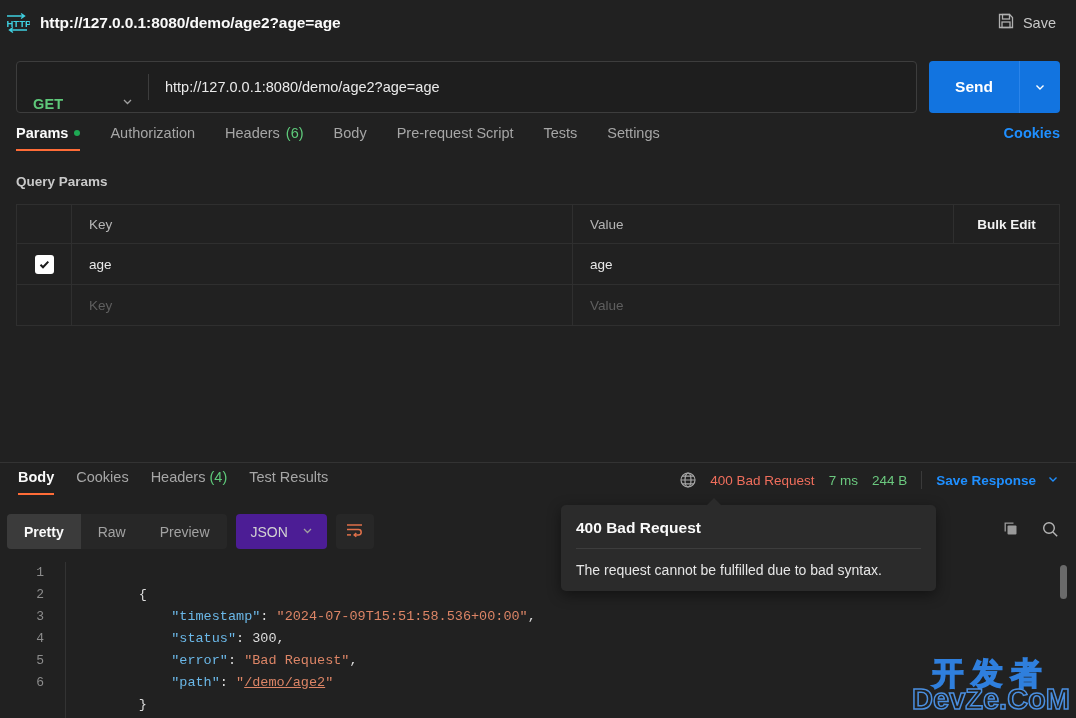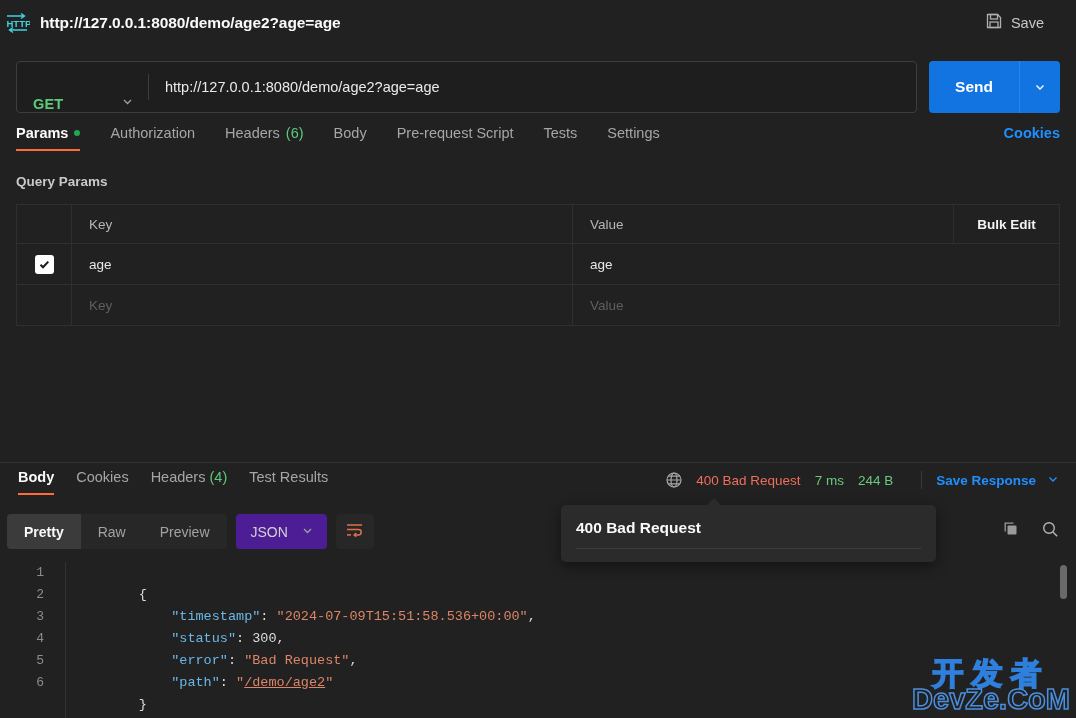--- a/index.html
+++ b/index.html
@@ -23,21 +23,21 @@
   }
   .http-icon {
     margin-left: 4px; width: 26px; height: 26px;
     display: flex; align-items: center; justify-content: center;
   }
   .req-title {
     margin-left: 10px;
     font-size: 15.5px; font-weight: bold; color: #fafafa; letter-spacing: -0.1px;
   }
   .save-btn {
-    position: absolute; right: 28px; top: 9px;
+    position: absolute; right: 16px; top: 9px;
     display: flex; align-items: center; gap: 8px;
     font-size: 14.5px; color: #b0b0b0; cursor: pointer;
     padding: 3px 4px;
   }
   .save-btn .lbl { color: #c8c8c8; }
 
   
   .urlrow {
     position: absolute; left: 16px; top: 61px;
     width: 1044px; height: 52px;
@@ -154,21 +154,21 @@
     height: 2px; background: #ff6c37;
   }
 
   .res-meta {
     position: absolute; right: 16px; top: 471px;
     display: flex; align-items: center; gap: 0px; font-size: 13.5px;
   }
   .globe-ico { margin-right: 13px; display: flex; align-items: center; }
   .status-red { color: #f06e5c; margin-right: 14px; font-weight: normal; }
   .time-g { color: #6bc97f; margin-right: 14px; }
-  .size-g { color: #6bc97f; margin-right: 28px; }
+  .size-g { color: #6bc97f; margin-right: 14px; }
   .vsep { width: 1px; height: 18px; background: #3a3a3a; margin-right: 14px; }
   .save-resp { color: #1f8fff; font-weight: bold; cursor: pointer; margin-right: 10px; }
 
   
   .body-toolbar {
     position: absolute; left: 7px; top: 514px;
     display: flex; align-items: center; gap: 9px;
   }
   .seg {
     display: flex; background: #272727; border-radius: 4px; overflow: hidden; height: 35px;
@@ -494,20 +494,21 @@
     </div>
   </div>
 
   <div class="vscroll">
     <div class="vthumb"></div>
   </div>
 
   <div class="tooltip">
     <div class="tt-title">400 Bad Request</div>
     <div class="tt-sep"></div>
+    <div class="tt-body">The request cannot be fulfilled due to bad syntax.</div>
   </div>
 
   <div class="watermark">
     <div class="wm-cn">开发者</div>
     <div class="wm-en">DevZe.CoM</div>
   </div>
 
 </div>
 
 </body></html>

